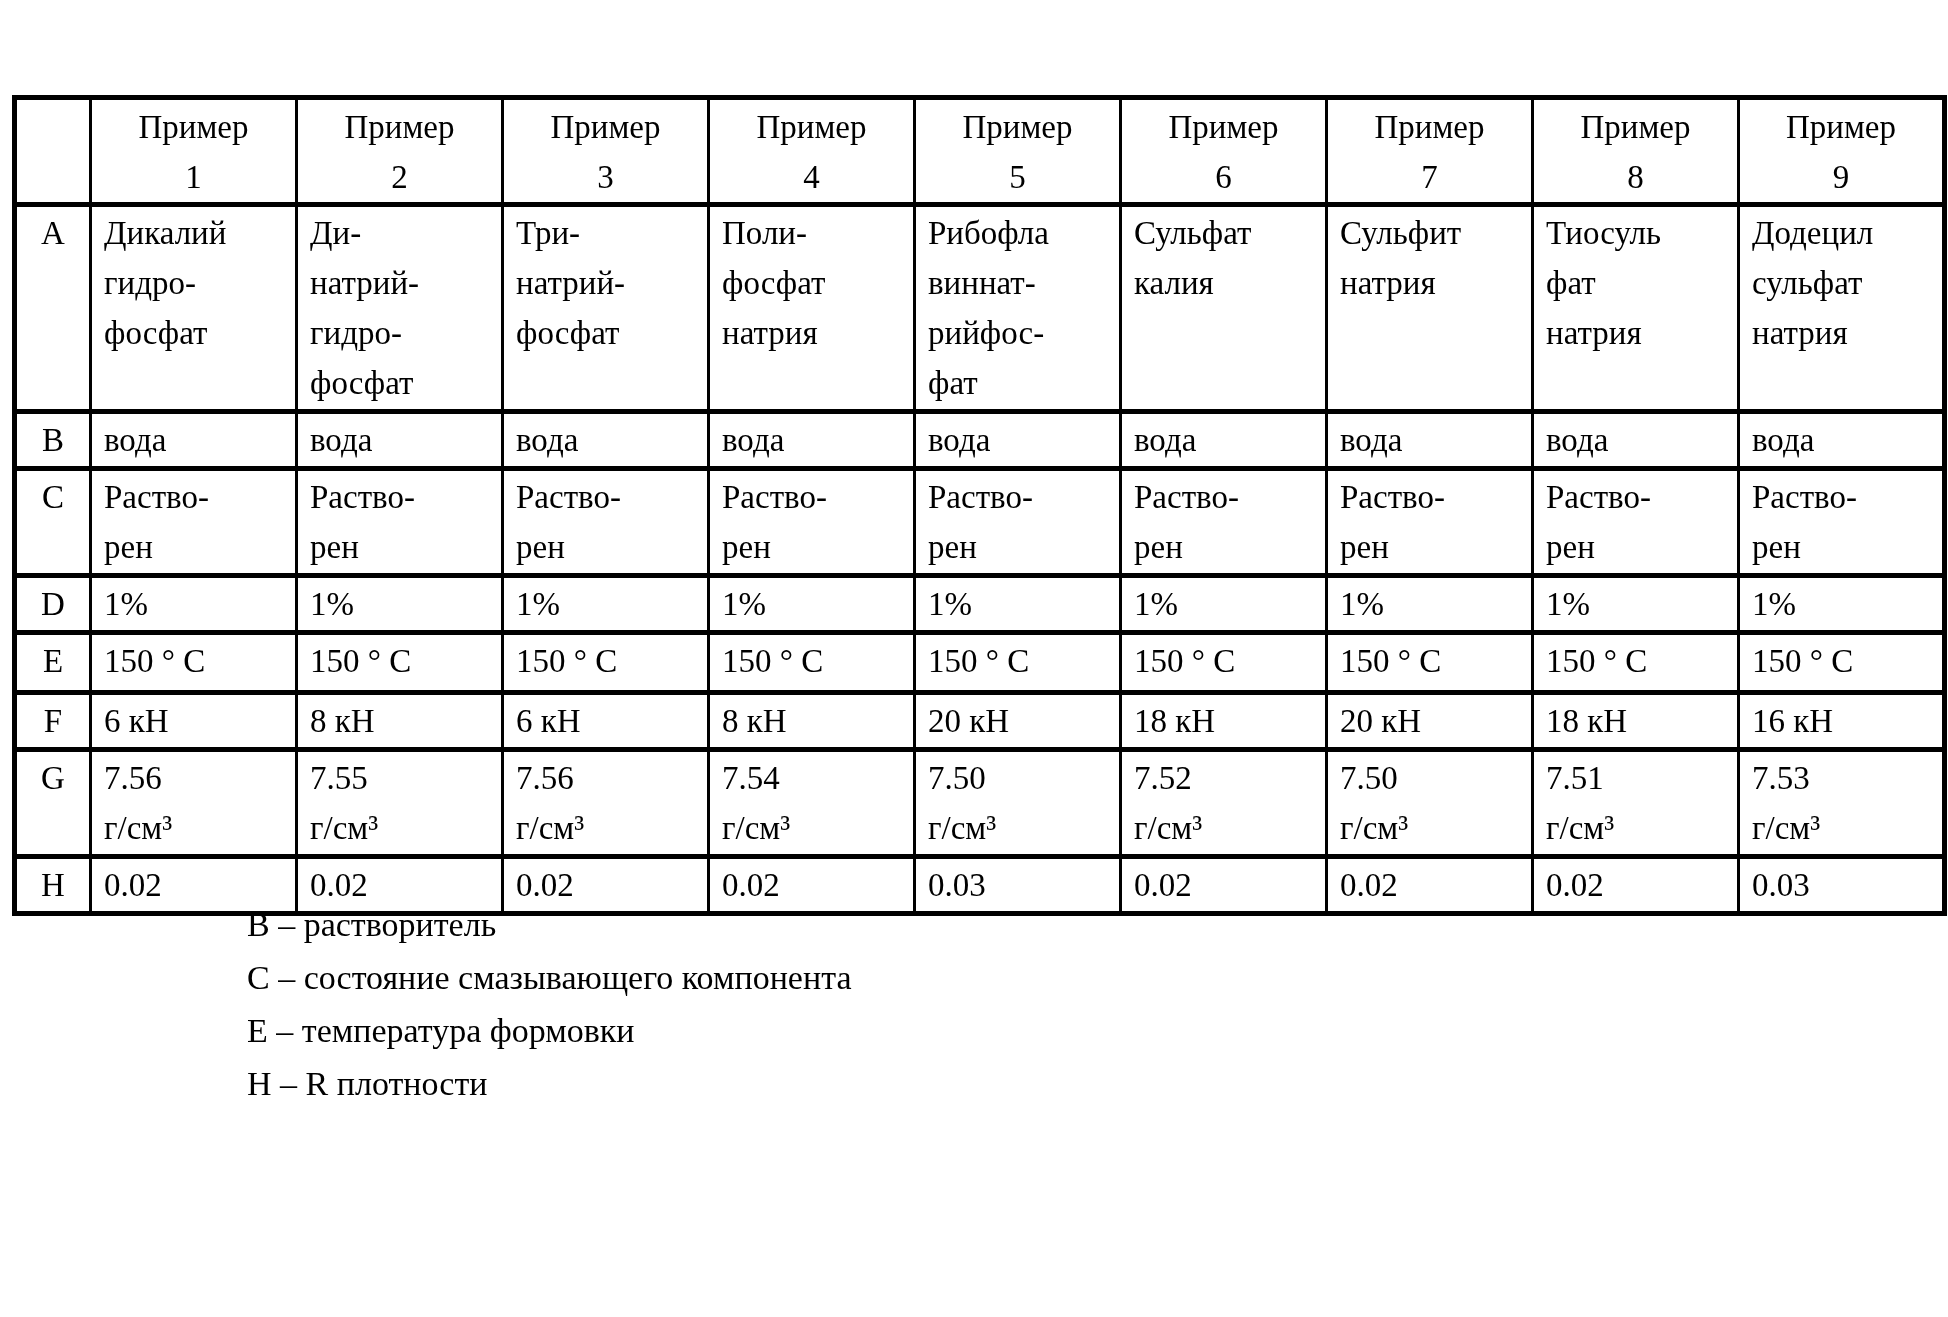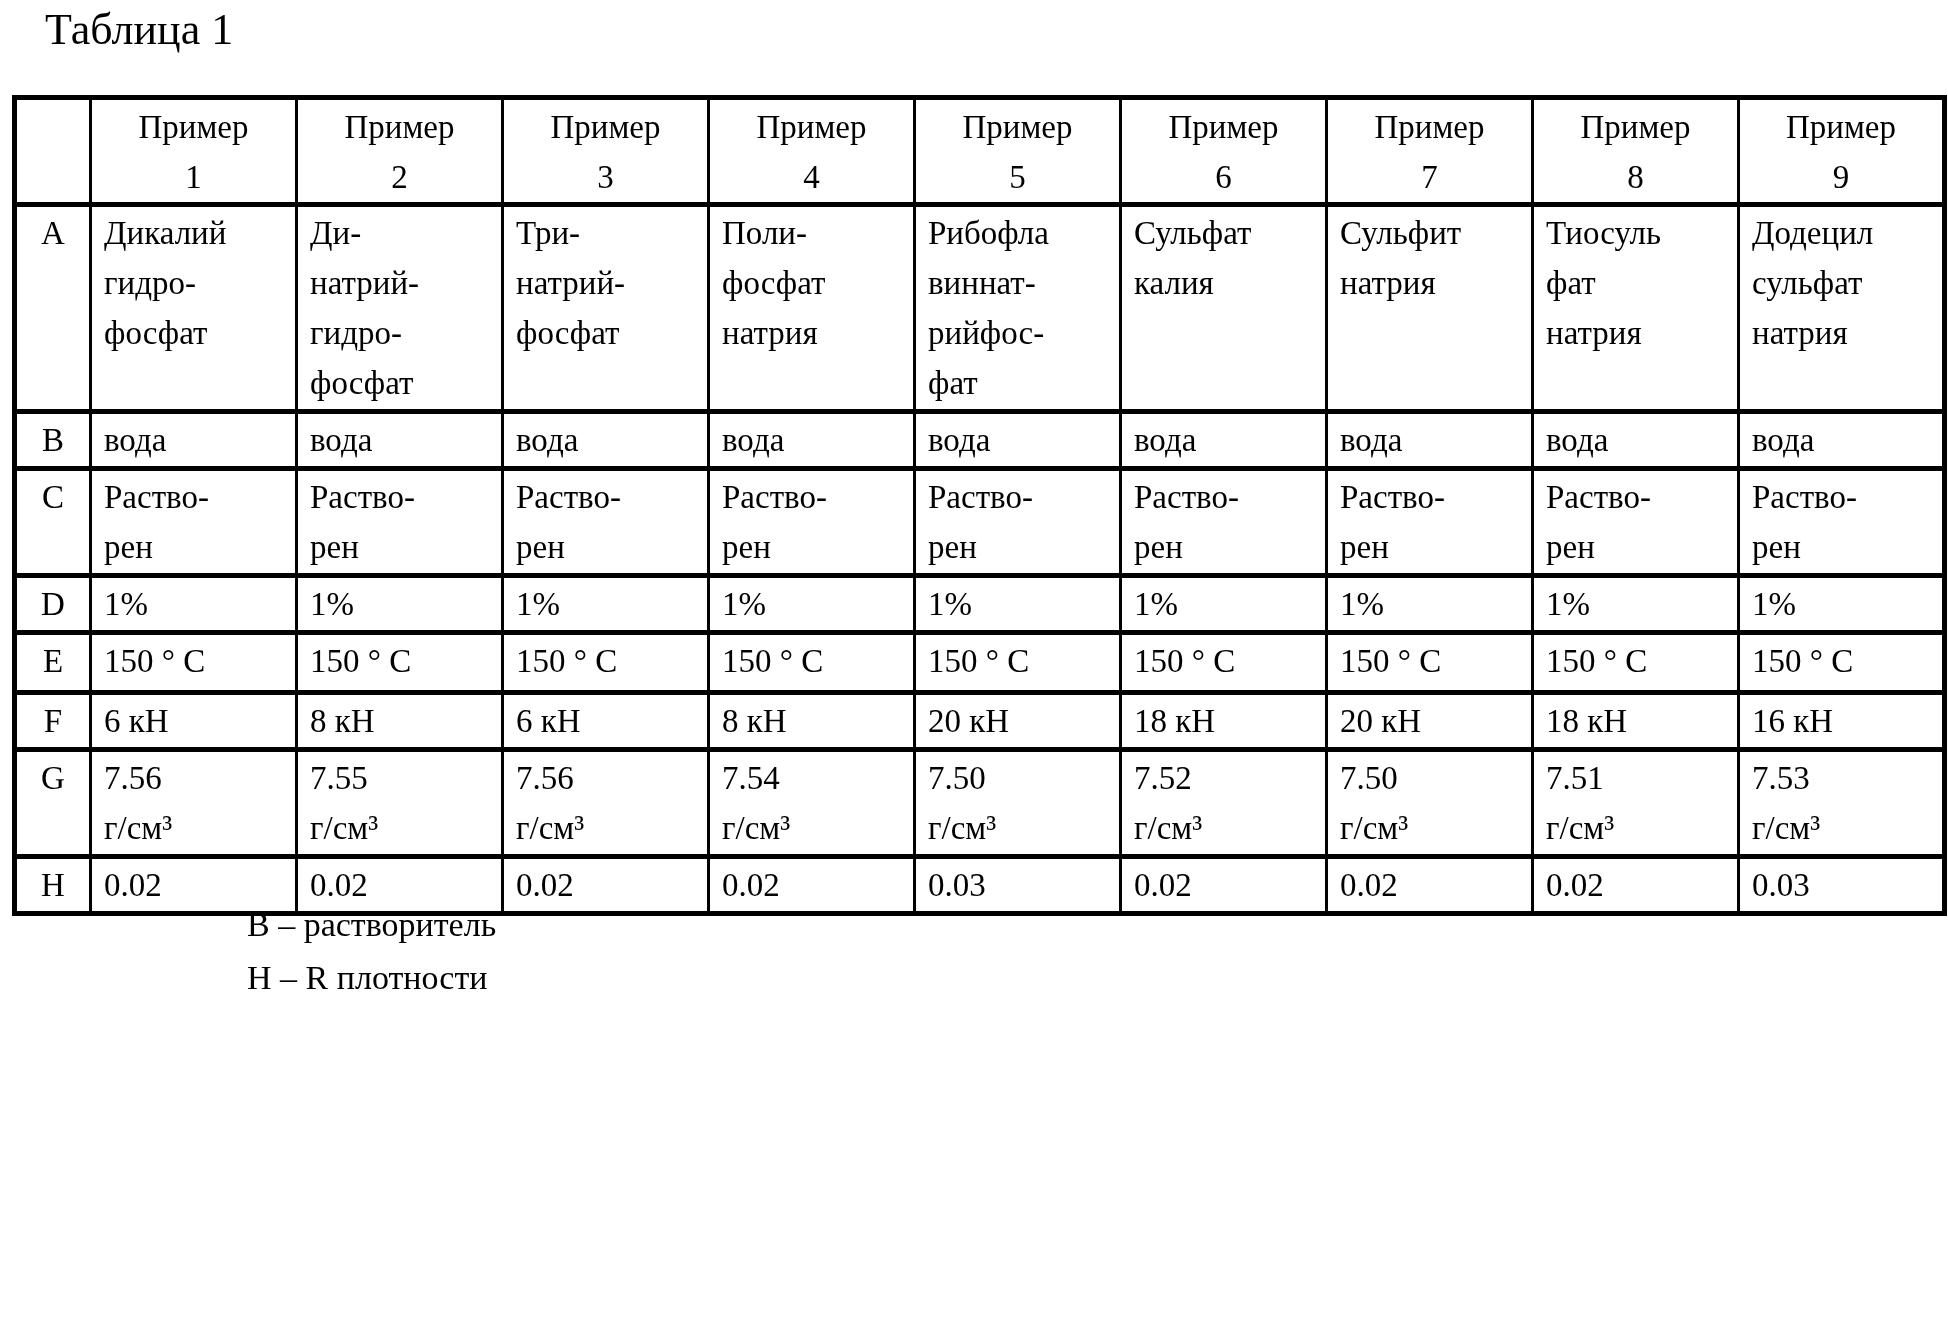--- a/index.html
+++ b/index.html
@@ -49,21 +49,20 @@
     position:absolute;left:247px;top:898px;
     font-size:34px;line-height:53px;
   }
   .legend-line{white-space:pre;}
 </style>
 </head>
 <body>
 
 <div class="page">
 
-  <h1 class="doc-title">Таблица 1</h1>
 
   <table class="examples">
     <colgroup>
       <col class="c-lbl">
       <col class="c-ex">
         <col class="c-ex">
         <col class="c-ex">
         <col class="c-ex">
       <col class="c-ex">
         <col class="c-ex">
@@ -225,16 +224,18 @@
           <td>0.02</td>
           <td>0.02</td>
           <td>0.02</td>
           <td>0.03</td>
         </tr>
       </tbody>
   </table>
 
   <div class="legend">
     <div class="legend-line">B – растворитель</div>
+    <div class="legend-line">C – состояние смазывающего компонента</div>
+    <div class="legend-line">E – температура формовки</div>
     <div class="legend-line">H – R плотности</div>
   </div>
 
 </div>
 
 </body></html>

